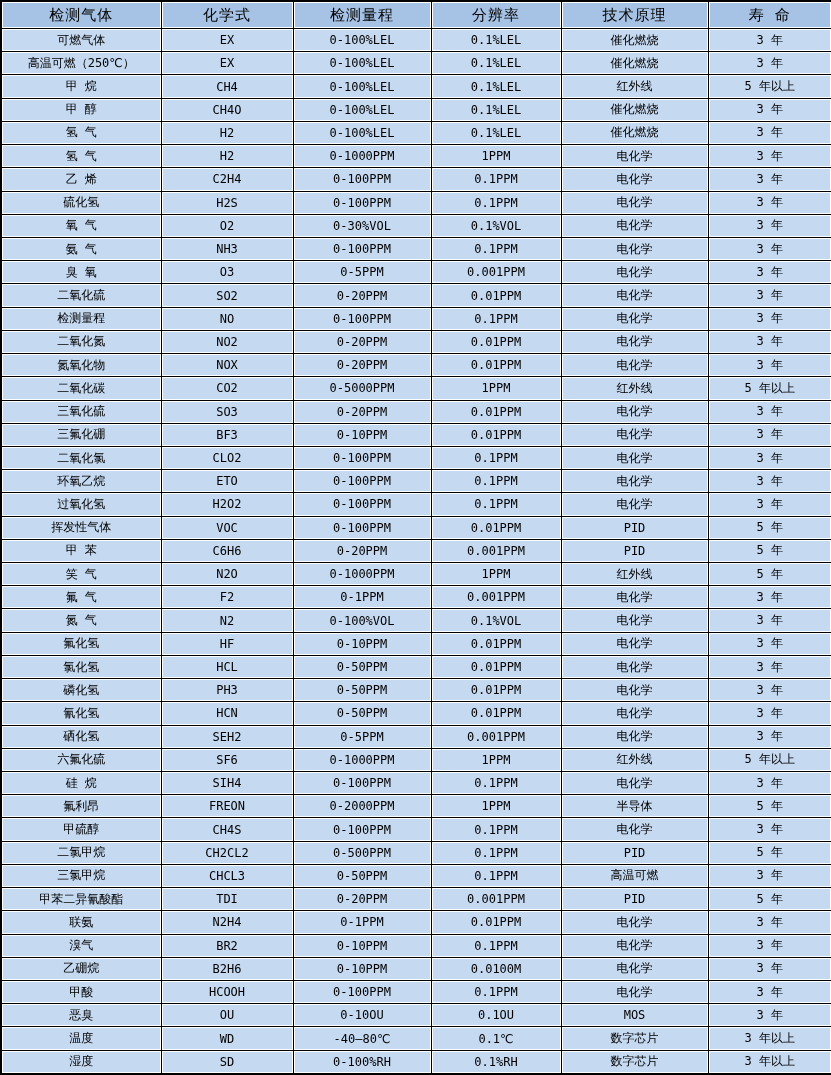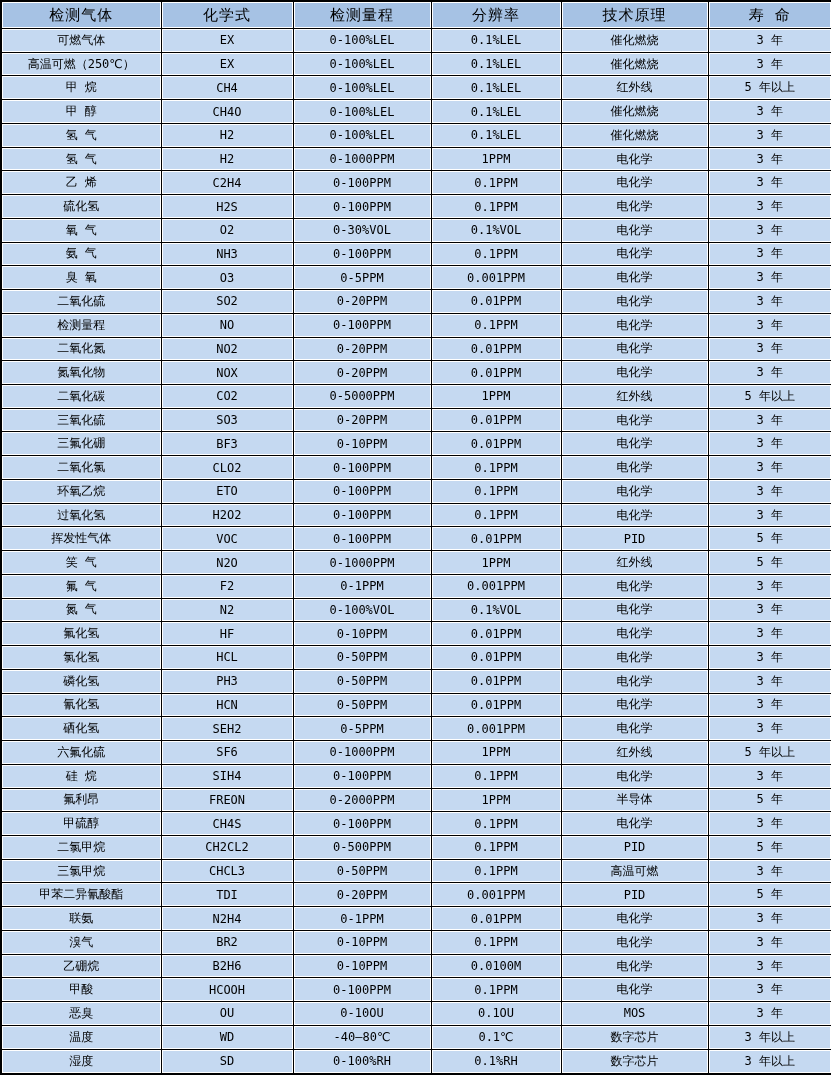--- a/index.html
+++ b/index.html
@@ -241,20 +241,28 @@
       </tr>
       <tr>
         <td>挥发性气体</td>
         <td>VOC</td>
         <td>0-100PPM</td>
         <td>0.01PPM</td>
         <td>PID</td>
         <td>5 年</td>
       </tr>
       <tr>
+        <td>甲 苯</td>
+        <td>C6H6</td>
+        <td>0-20PPM</td>
+        <td>0.001PPM</td>
+        <td>PID</td>
+        <td>5 年</td>
+      </tr>
+      <tr>
         <td>笑 气</td>
         <td>N2O</td>
         <td>0-1000PPM</td>
         <td>1PPM</td>
         <td>红外线</td>
         <td>5 年</td>
       </tr>
       <tr>
         <td>氟 气</td>
         <td>F2</td>

